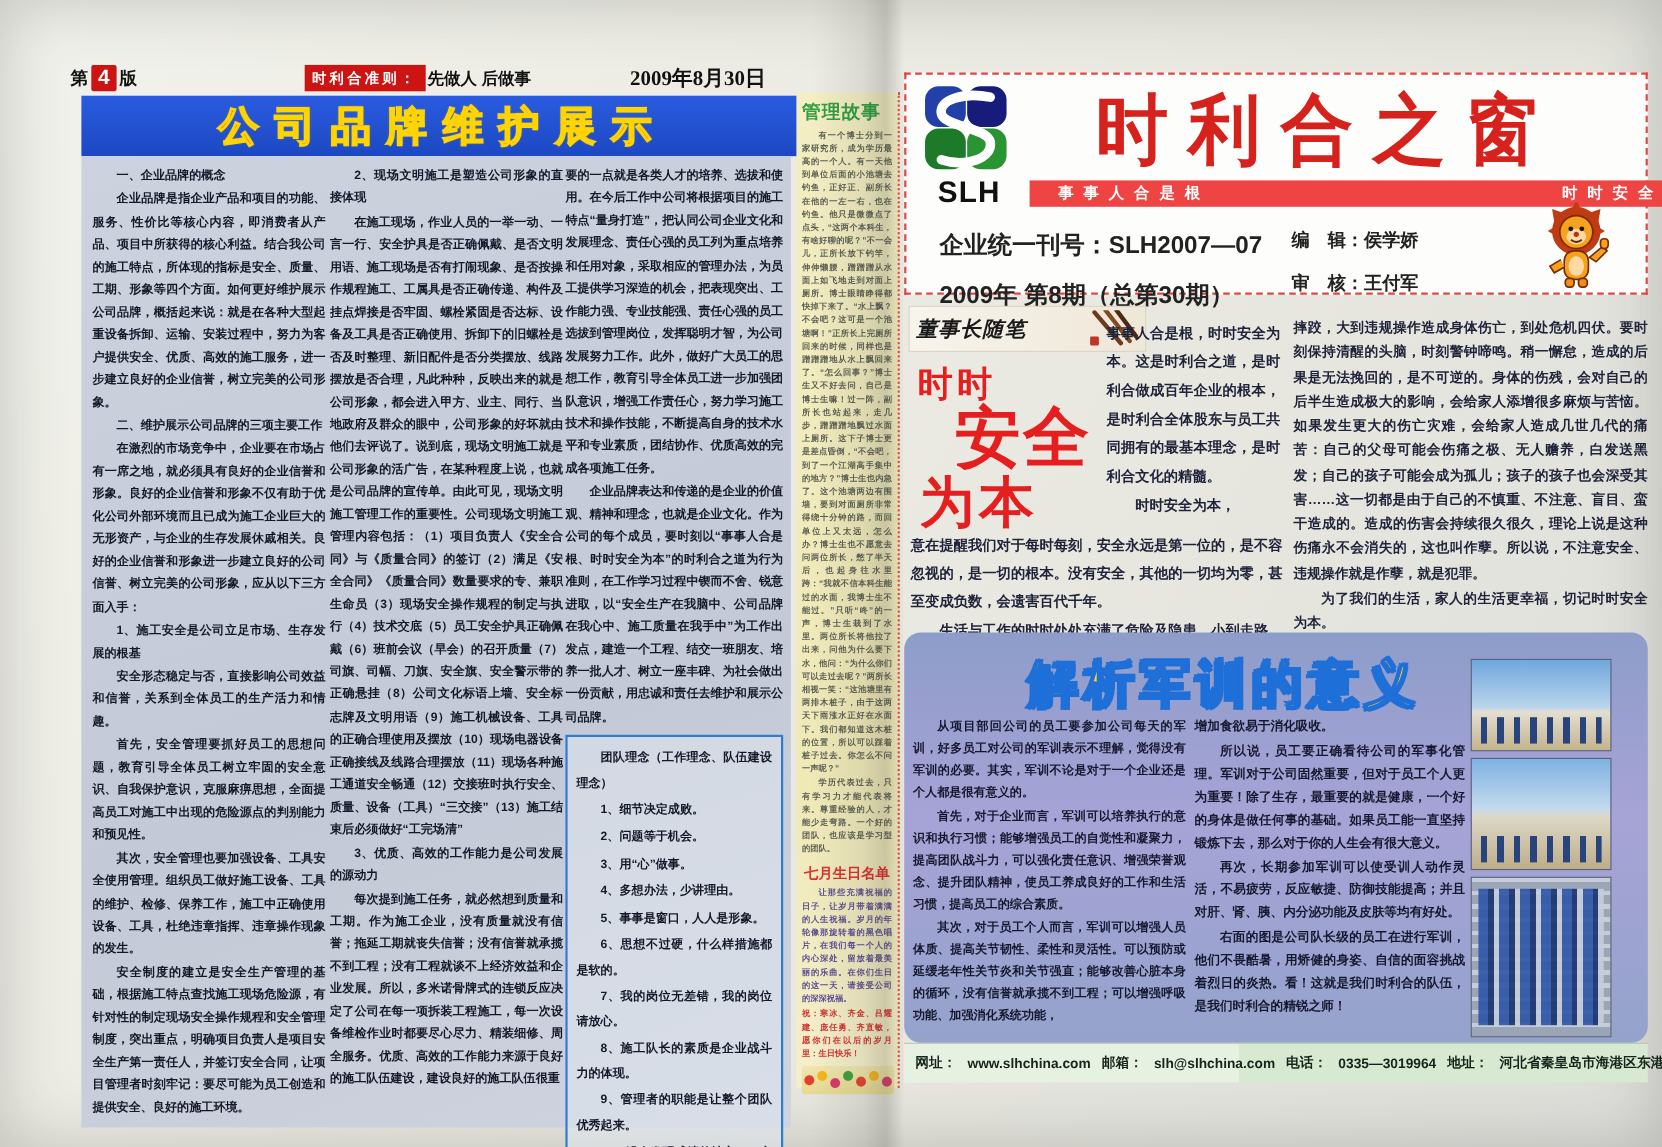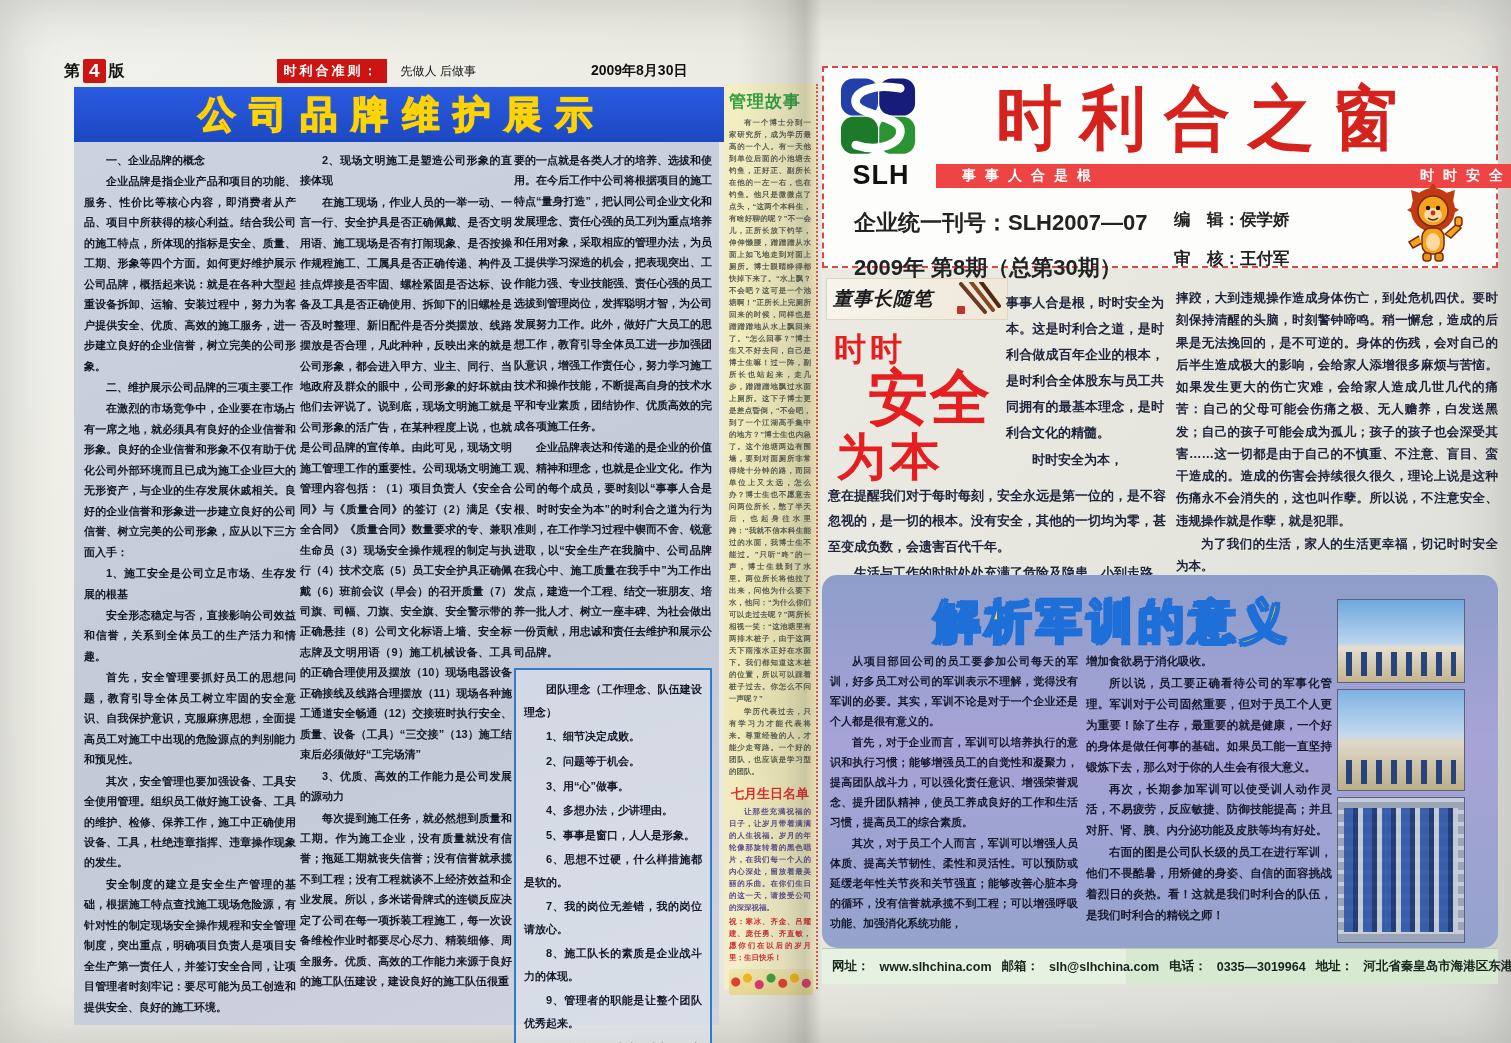--- a/index.html
+++ b/index.html
@@ -46,21 +46,21 @@
   #masthead{left:822px;top:66px;width:676px;height:202px;background:#fdfdfb;border:2px dashed #e04545;box-sizing:border-box;}
   #logo{left:14px;top:8px;width:86px;height:118px;text-align:center;}
   #logo .slhtxt{font-size:27px;font-weight:900;color:#111;letter-spacing:1px;line-height:1;margin-top:2px;font-family:"Liberation Sans",sans-serif;}
   #mh-title{left:112px;top:2px;width:540px;height:98px;display:flex;align-items:center;justify-content:center;}
   #mh-title .t{font-size:66px;font-weight:900;color:#d6221c;letter-spacing:18px;font-family:"DejaVu Serif",serif;transform:scaleY(1.05);white-space:nowrap;}
   #mh-band{left:112px;top:96px;width:648px;height:24px;background:#ef4444;color:#fff;display:flex;align-items:center;justify-content:space-between;padding:0 26px;box-sizing:border-box;font-family:"DejaVu Serif",serif;font-weight:bold;font-size:14px;letter-spacing:9px;}
   #mh-info1{left:30px;top:132px;width:300px;font-size:22px;color:#222;line-height:2.05;font-weight:600;}
   #mh-info2{left:350px;top:132px;width:200px;font-size:16.5px;color:#222;line-height:2.35;font-weight:600;}
   #lion{left:565px;top:116px;width:88px;height:80px;}
   
-  #cb-banner{left:826px;top:278px;width:182px;height:42px;background:linear-gradient(90deg,#f7f4ec,#efe7d8);display:flex;align-items:center;justify-content:space-between;padding:16px 6px;box-sizing:border-box;border:1px solid #ddd5c2;}
+  #cb-banner{left:826px;top:278px;width:216px;height:42px;background:linear-gradient(90deg,#f7f4ec,#efe7d8);display:flex;align-items:center;justify-content:space-between;padding:16px 6px;box-sizing:border-box;border:1px solid #ddd5c2;}
   #cb-banner .cal{font-family:"DejaVu Serif",serif;font-weight:900;font-style:italic;font-size:19px;color:#1a1a1a;letter-spacing:1px;}
   #cb-head{left:830px;top:328px;width:175px;height:150px;color:#e51f1f;font-weight:900;font-family:"DejaVu Serif",serif;}
   #cb-head .l1{position:absolute;left:4px;top:0;font-size:32px;letter-spacing:4px;}
   #cb-head .l2{position:absolute;left:38px;top:30px;font-size:60px;letter-spacing:2px;}
   #cb-head .l3{position:absolute;left:6px;top:96px;font-size:50px;letter-spacing:4px;}
   #cb-mid{left:1006px;top:290px;width:158px;font-size:13px;line-height:2.0;color:#20243a;font-weight:600;}
   #cb-low{left:828px;top:483px;width:338px;font-size:13px;line-height:1.95;color:#20243a;font-weight:600;}
   #cb-right{left:1176px;top:287px;width:322px;font-size:12.5px;line-height:1.78;color:#20243a;font-weight:600;}
   
   #mil{left:822px;top:575px;width:676px;height:373px;background:linear-gradient(180deg,#8d9dca 0%,#a7a3d6 45%,#94a3cc 100%);border-radius:15px;}
@@ -82,22 +82,22 @@
 
 <div id="scan">
 
   <div class="abs" id="lp-header">
     <span class="pgbox">
       <span>第</span>
       <span class="numbox">4</span>
       <span>版</span>
     </span>
     <span style="margin-left:152px;" class="mottobox">时利合准则：</span>
-    <span style="margin-left:14px;font-size:12px;font-weight:400;">先做人 后做事</span>
-    <span style="margin-left:115px;font-size:14px;font-weight:900;">2009年8月30日</span>
+    <span style="margin-left:2px;font-size:15px;font-weight:700;">先做人 后做事</span>
+    <span style="margin-left:90px;font-size:19px;font-weight:900;font-family:Liberation Serif, serif;">2009年8月30日</span>
   </div>
 
   <div class="abs" id="banner">
     <span class="t">公司品牌维护展示</span>
   </div>
 
   <div class="abs" id="lp-body">
     <div class="ncol" id="col1">
         <p class="para h">一、企业品牌的概念</p>
         <p class="para">企业品牌是指企业产品和项目的功能、服务、性价比等核心内容，即消费者从产品、项目中所获得的核心利益。结合我公司的施工特点，所体现的指标是安全、质量、工期、形象等四个方面。如何更好维护展示公司品牌，概括起来说：就是在各种大型起重设备拆卸、运输、安装过程中，努力为客户提供安全、优质、高效的施工服务，进一步建立良好的企业信誉，树立完美的公司形象。</p>

